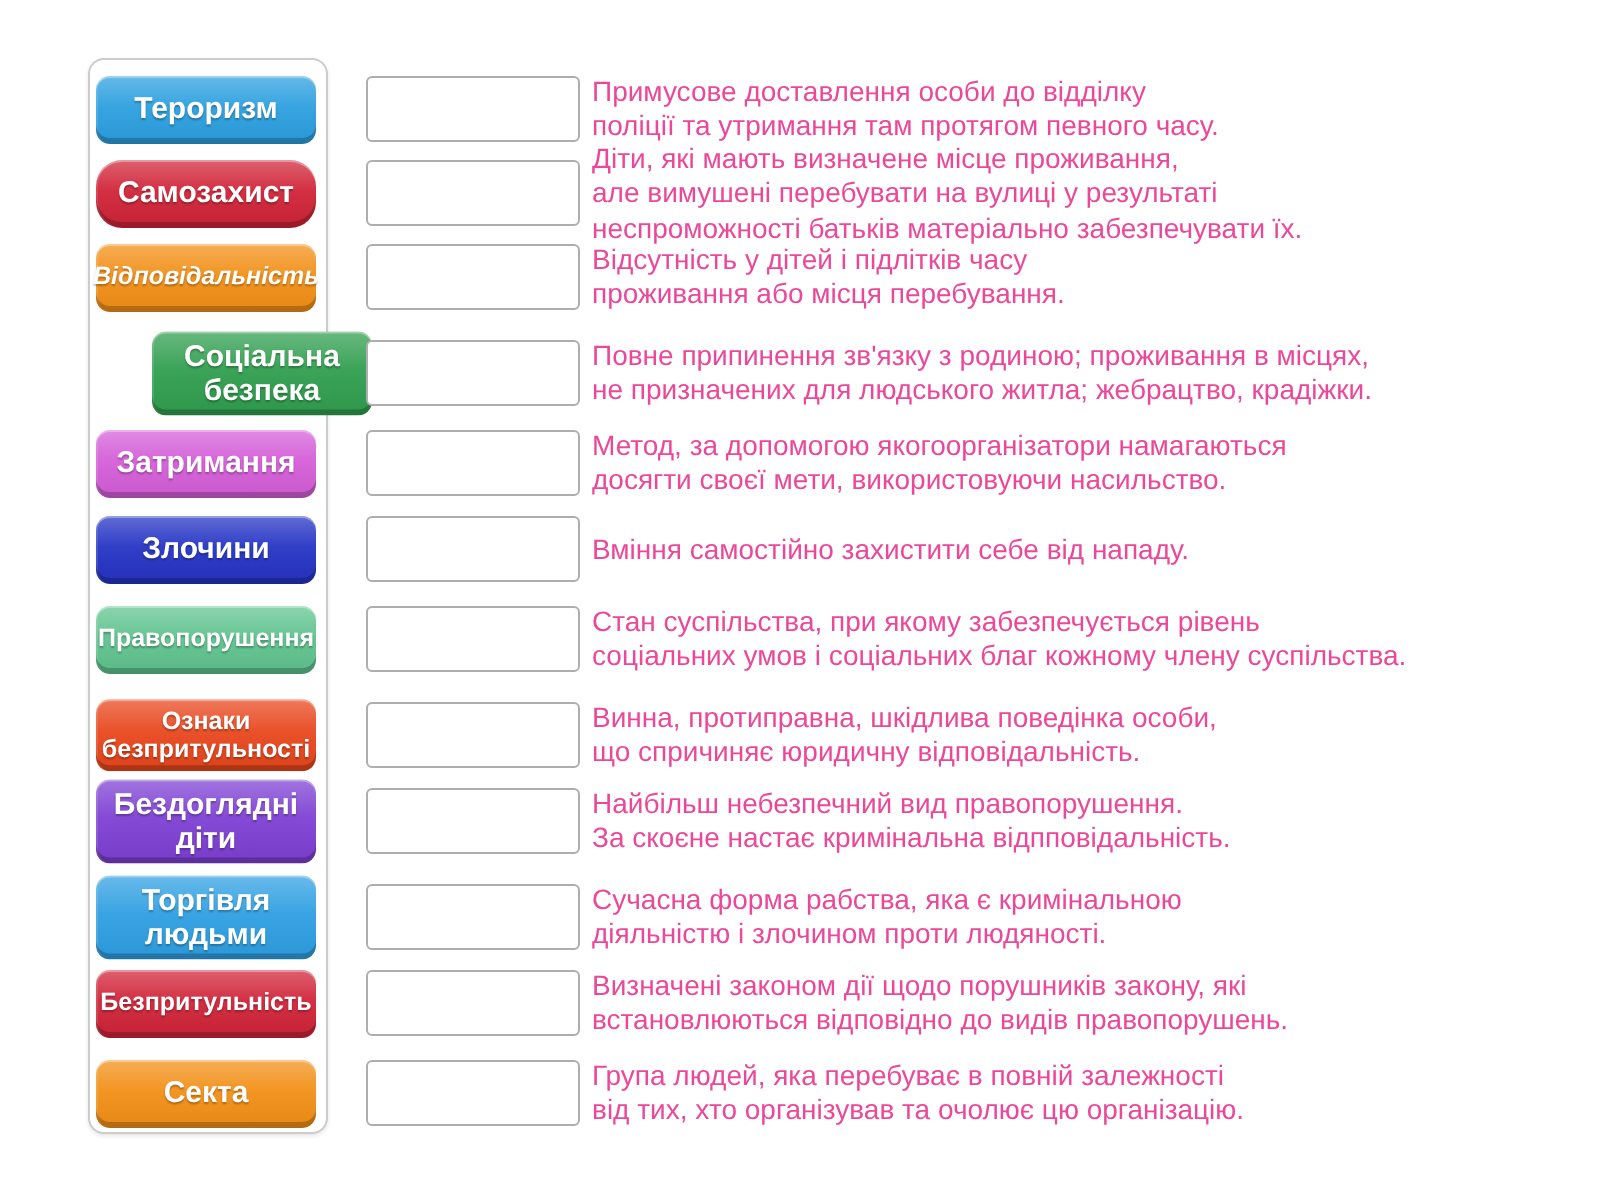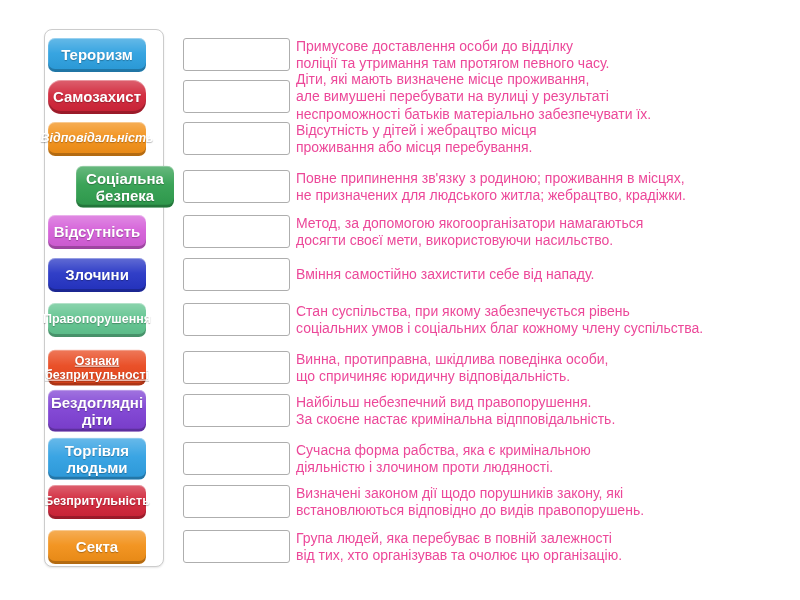--- a/index.html
+++ b/index.html
@@ -24,21 +24,21 @@
 
   .row {
     position: absolute;
     left: 0; width: 800px; height: 33px;
   }
 
   .term {
     position: absolute;
     left: 48px; top: 50%;
     transform: translateY(-50%);
-    width: 98px;
+    width: 110px;
     min-height: 34px;
     padding: 4px 3px;
     display: flex; align-items: center; justify-content: center;
     border: none;
     border-radius: 7px;
     color: #ffffff;
     font-family: "Liberation Sans", sans-serif;
     font-weight: bold;
     font-size: 15px;
     line-height: 1.15;
@@ -93,54 +93,54 @@
     <button class="term" style="background-color: rgb(208, 35, 55); border-radius: 13px;">Самозахист</button>
     <div class="dropzone"></div>
     <div class="definition">Діти, які мають визначене місце проживання,
 але вимушені перебувати на вулиці у результаті
 неспроможності батьків матеріально забезпечувати їх.</div>
   </div>
 
   <div class="row" style="top:122px">
     <button class="term small" style="background-color: rgb(242, 143, 22); font-style: italic;">Відповідальність</button>
     <div class="dropzone"></div>
-    <div class="definition">Відсутність у дітей і жебрацтво місця
+    <div class="definition">Відсутність у дітей і підлітків часу
 проживання або місця перебування.</div>
   </div>
 
   <div class="row" style="top:170px">
     <button class="term" style="background-color: rgb(47, 158, 78); margin-left: 28px;">Соціальна
 безпека</button>
     <div class="dropzone"></div>
     <div class="definition">Повне припинення зв'язку з родиною; проживання в місцях,
 не призначених для людського житла; жебрацтво, крадіжки.</div>
   </div>
 
   <div class="row" style="top:215px">
-    <button class="term" style="background-color: rgb(212, 93, 216);">Відсутність</button>
+    <button class="term" style="background-color: rgb(212, 93, 216);">Затримання</button>
     <div class="dropzone"></div>
     <div class="definition">Метод, за допомогою якогоорганізатори намагаються
 досягти своєї мети, використовуючи насильство.</div>
   </div>
 
   <div class="row" style="top:258px">
     <button class="term" style="background-color: rgb(36, 51, 196);">Злочини</button>
     <div class="dropzone"></div>
     <div class="definition">Вміння самостійно захистити себе від нападу.</div>
   </div>
 
   <div class="row" style="top:303px">
     <button class="term small" style="background-color: rgb(95, 195, 142);">Правопорушення</button>
     <div class="dropzone"></div>
     <div class="definition">Стан суспільства, при якому забезпечується рівень
 соціальних умов і соціальних благ кожному члену суспільства.</div>
   </div>
 
   <div class="row" style="top:351px">
-    <button class="term small" style="background-color: rgb(232, 70, 28); text-decoration: underline;">Ознаки
+    <button class="term small" style="background-color: rgb(232, 70, 28);">Ознаки
 безпритульності</button>
     <div class="dropzone"></div>
     <div class="definition">Винна, протиправна, шкідлива поведінка особи,
 що спричиняє юридичну відповідальність.</div>
   </div>
 
   <div class="row" style="top:442px">
     <button class="term" style="background-color: rgb(46, 159, 226);">Торгівля
 людьми</button>
     <div class="dropzone"></div>

